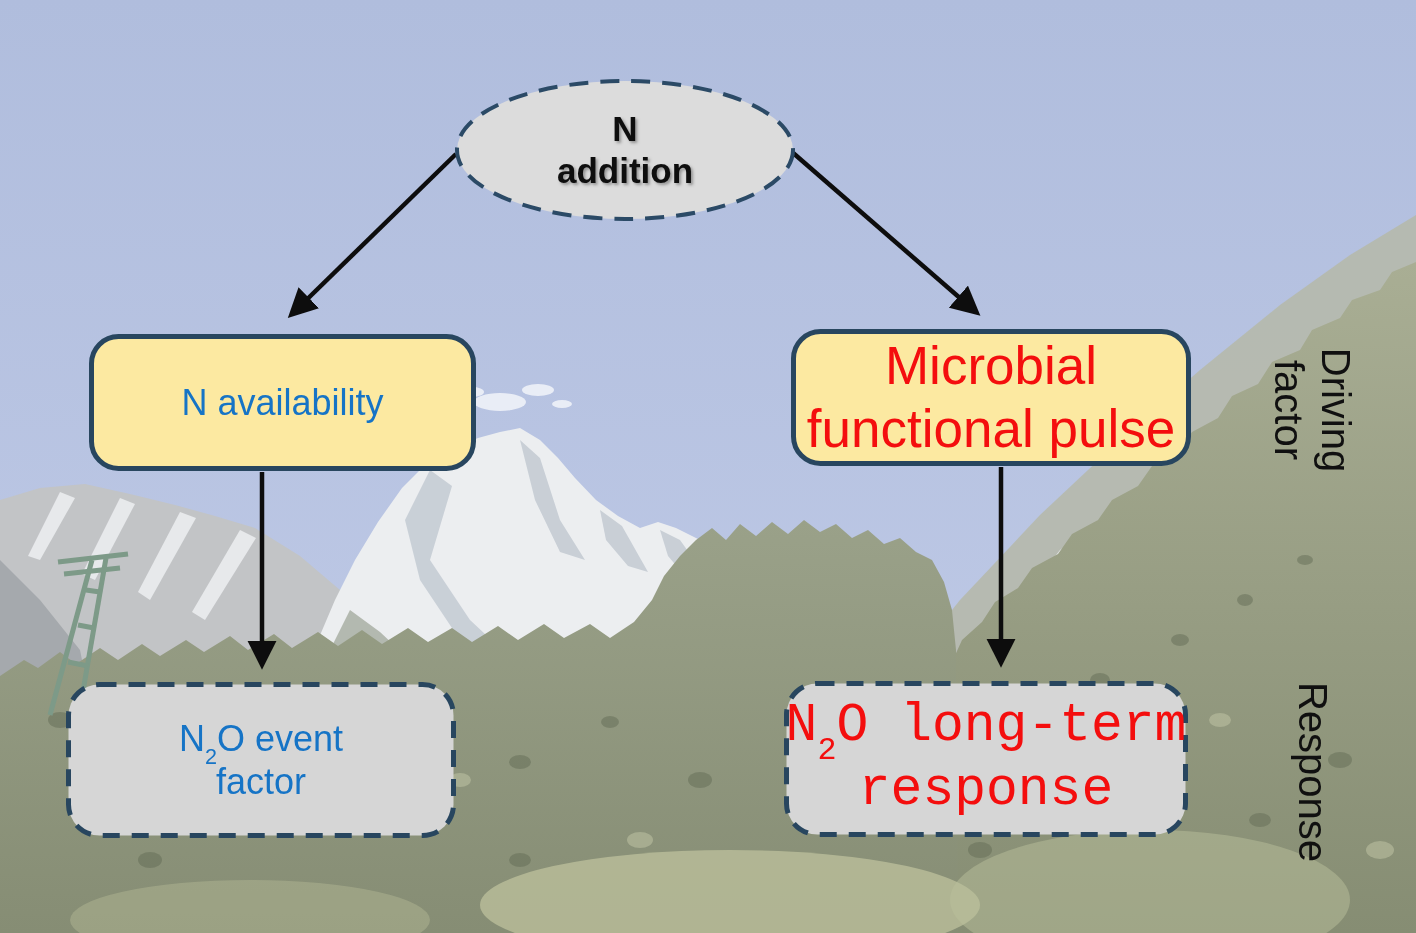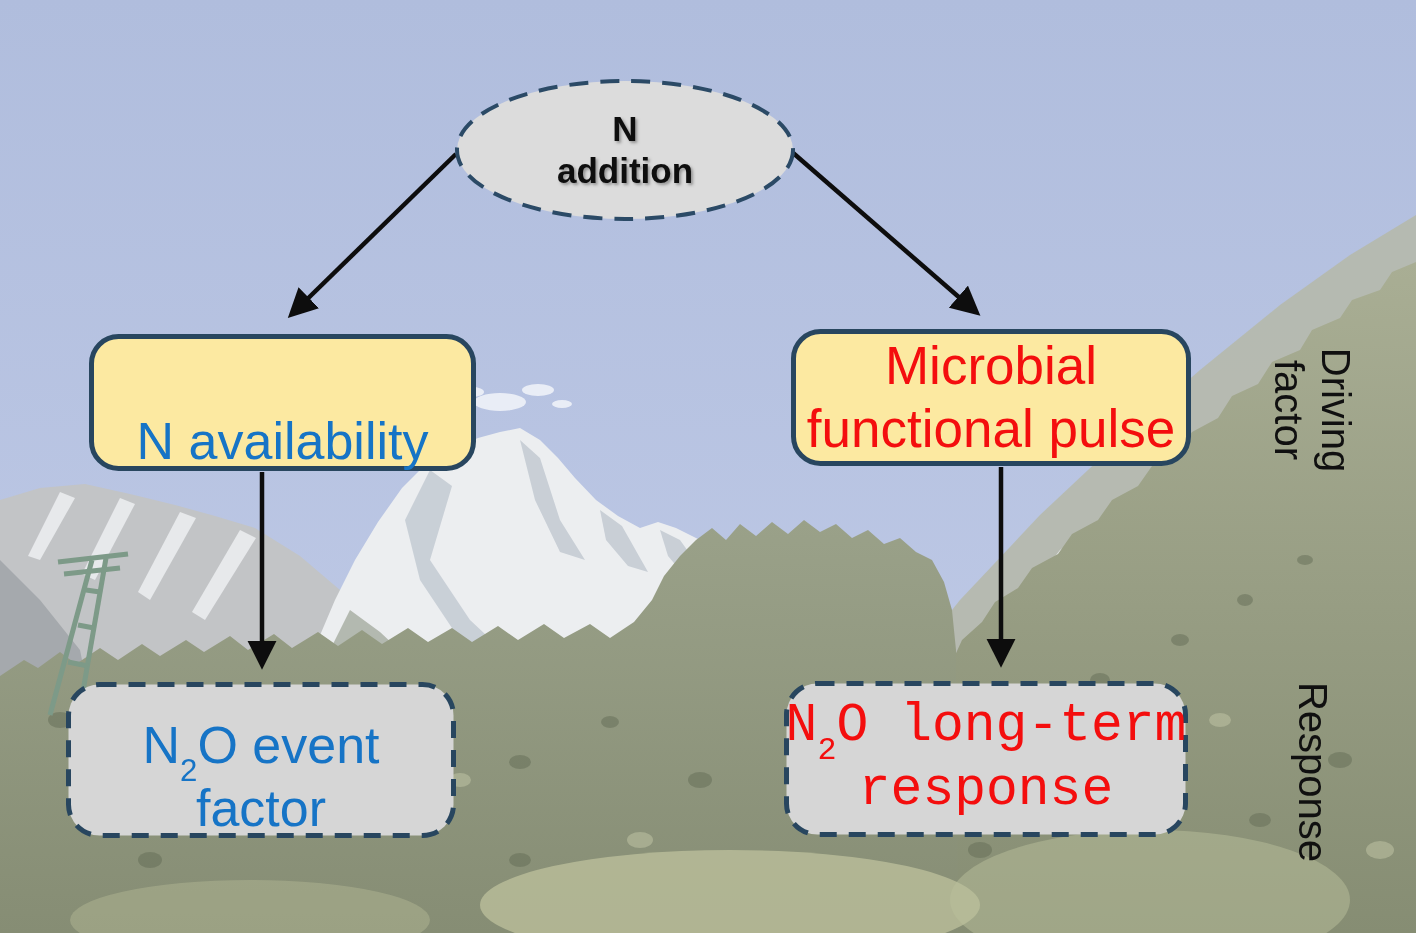--- a/index.html
+++ b/index.html
@@ -14,21 +14,21 @@
   .label{
     position:absolute;left:0;top:0;right:0;bottom:0;
     display:flex;flex-direction:column;align-items:center;justify-content:center;
     text-align:center;line-height:1.2;
   }
   .label span{display:block;}
   .label .line{display:block;}
   .label .line > span, .label .line > sub{display:inline;}
   .black-label{color:#0e0e0e;font-size:35px;font-weight:700;
     text-shadow:2px 2px 3px rgba(90,90,90,.55);}
-  .blue-label{color:#1674c6;font-size:52px;font-weight:400;justify-content:flex-end;}
+  .blue-label{color:#1674c6;font-size:36px;font-weight:400;}
   .red-label{color:#f40e0e;font-size:53px;font-weight:400;}
   sub{font-size:.6em;position:relative;top:.22em;line-height:0;}
   
   #node-top{left:453px;top:77px;width:344px;height:146px;}
   #node-driver-left{left:88px;top:333px;width:389px;height:139px;}
   #node-driver-right{left:790px;top:328px;width:402px;height:139px;}
   #node-resp-left{left:65px;top:681px;width:392px;height:158px;}
   #node-resp-right{left:783px;top:680px;width:406px;height:158px;font-family:Liberation Mono, monospace;}
   
   .side-label{

